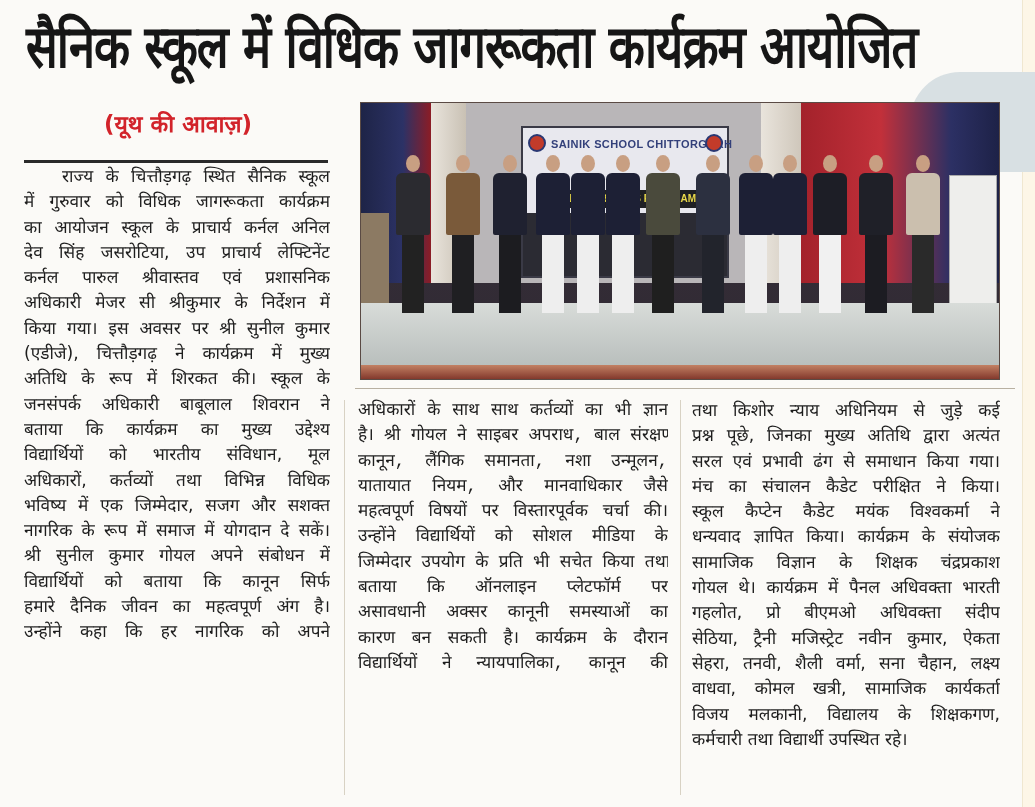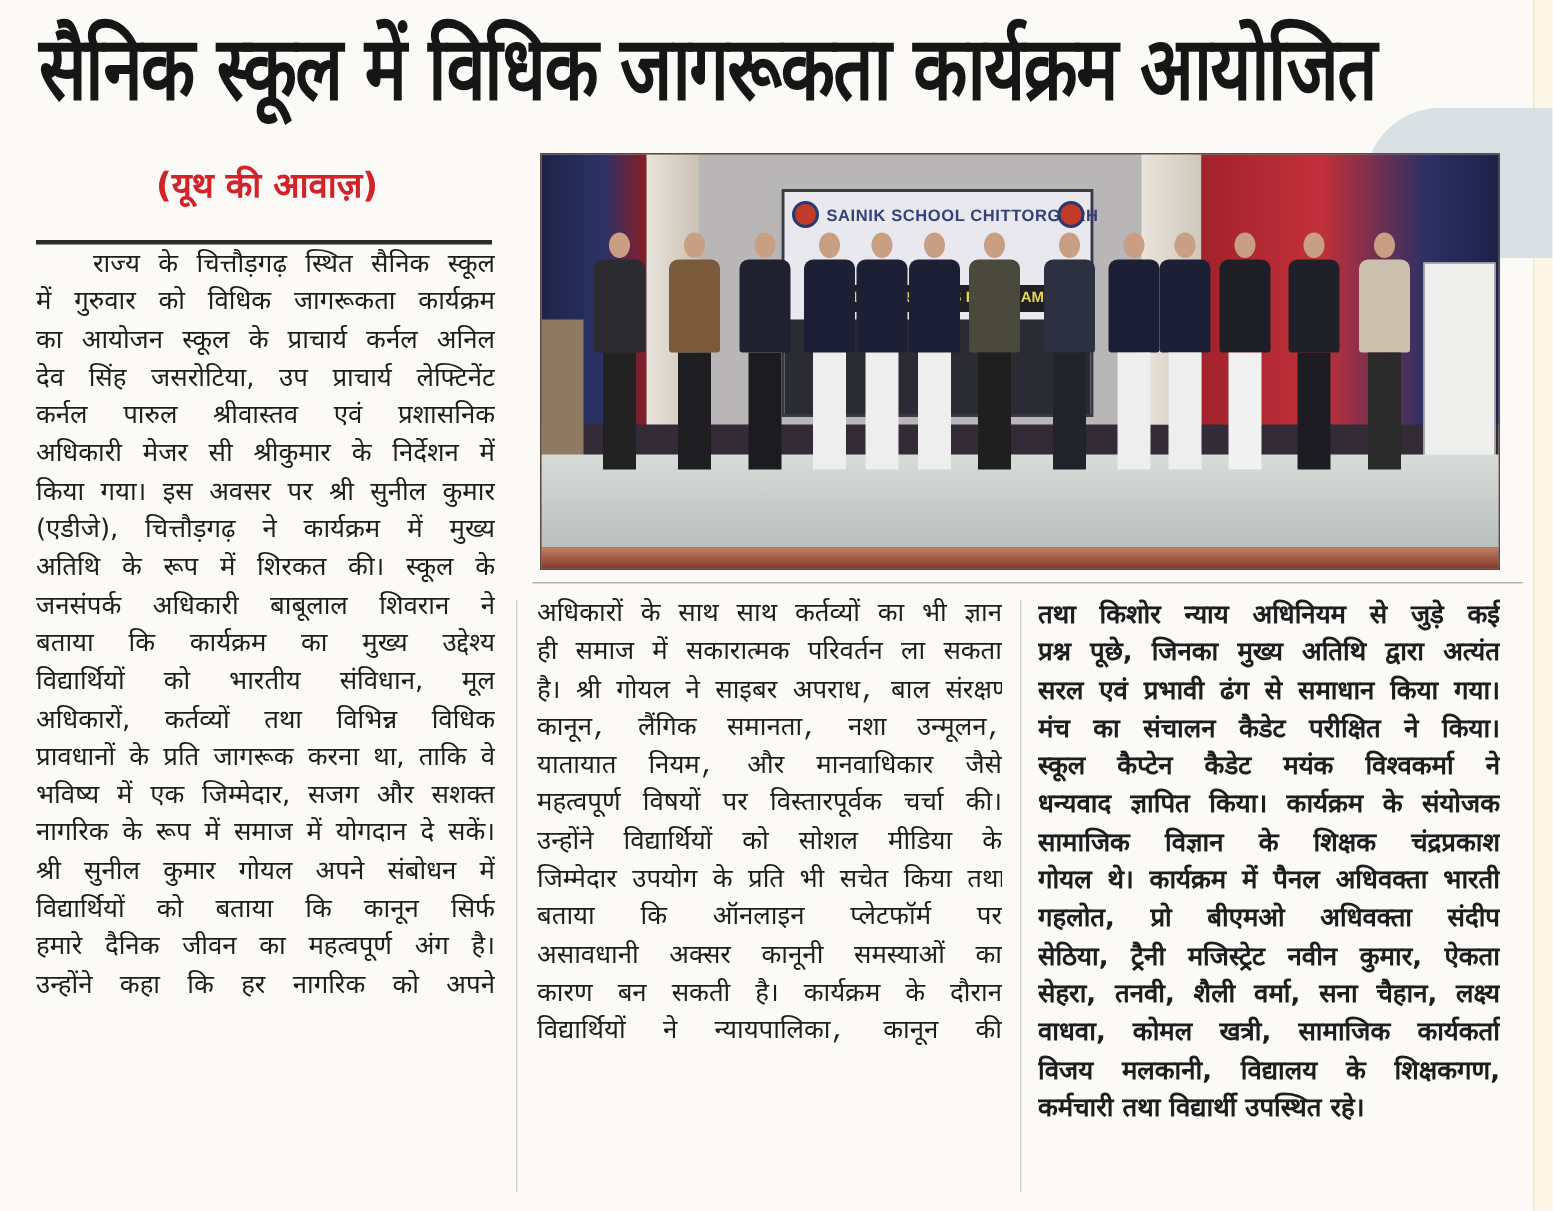--- a/index.html
+++ b/index.html
@@ -35,21 +35,21 @@
   }
   .col {
     position: absolute; font-size: 17.2px; line-height: 25.3px; color: #1d1d1d;
     text-align: justify; text-align-last: justify; font-weight: 500;
   }
   .col .ln { display: block; height: 25.3px; white-space: nowrap; overflow: hidden; }
   .col .ln.last { text-align-last: left; }
   .col .ln.indent { padding-left: 38px; }
   .col1 { left: 24px; top: 164px; width: 306px; }
   .col2 { left: 358px; top: 398px; width: 310px; font-family: Liberation Mono, monospace; }
-  .col3 { left: 692px; top: 398px; width: 308px; font-weight: bold; }
+  .col3 { left: 692px; top: 398px; width: 308px; }
 
   .divider-v { position: absolute; width: 1px; background: #d8d2c4; }
 
   
   .photo {
     position: absolute; left: 360px; top: 102px; width: 640px; height: 278px;
     overflow: hidden; border: 1px solid #5a4a44;
     background: linear-gradient(#3a2f3a, #2f2a33);
   }
   .photo .curtain-l { position: absolute; left: 0; top: 0; width: 70px; height: 180px; background: linear-gradient(90deg,#1e2447,#2c3266 60%,#8c1c25); }
@@ -196,31 +196,29 @@
     <span class="ln">देव सिंह जसरोटिया, उप प्राचार्य लेफ्टिनेंट</span>
     <span class="ln">कर्नल पारुल श्रीवास्तव एवं प्रशासनिक</span>
     <span class="ln">अधिकारी मेजर सी श्रीकुमार के निर्देशन में</span>
     <span class="ln">किया गया। इस अवसर पर श्री सुनील कुमार</span>
     <span class="ln">(एडीजे), चित्तौड़गढ़ ने कार्यक्रम में मुख्य</span>
     <span class="ln">अतिथि के रूप में शिरकत की। स्कूल के</span>
     <span class="ln">जनसंपर्क अधिकारी बाबूलाल शिवरान ने</span>
     <span class="ln">बताया कि कार्यक्रम का मुख्य उद्देश्य</span>
     <span class="ln">विद्यार्थियों को भारतीय संविधान, मूल</span>
     <span class="ln">अधिकारों, कर्तव्यों तथा विभिन्न विधिक</span>
-    <span class="ln">प्रावधानों के प्रति जागरूक करना था, ताकि वे</span>
     <span class="ln">भविष्य में एक जिम्मेदार, सजग और सशक्त</span>
     <span class="ln">नागरिक के रूप में समाज में योगदान दे सकें।</span>
     <span class="ln">श्री सुनील कुमार गोयल अपने संबोधन में</span>
     <span class="ln">विद्यार्थियों को बताया कि कानून सिर्फ</span>
     <span class="ln">हमारे दैनिक जीवन का महत्वपूर्ण अंग है।</span>
     <span class="ln">उन्होंने कहा कि हर नागरिक को अपने</span>
   </div>
 <div class="col col2" id="col2">
     <span class="ln">अधिकारों के साथ साथ कर्तव्यों का भी ज्ञान</span>
-    <span class="ln">ही समाज में सकारात्मक परिवर्तन ला सकता</span>
     <span class="ln">है। श्री गोयल ने साइबर अपराध, बाल संरक्षण</span>
     <span class="ln">कानून, लैंगिक समानता, नशा उन्मूलन,</span>
     <span class="ln">यातायात नियम, और मानवाधिकार जैसे</span>
     <span class="ln">महत्वपूर्ण विषयों पर विस्तारपूर्वक चर्चा की।</span>
     <span class="ln">उन्होंने विद्यार्थियों को सोशल मीडिया के</span>
     <span class="ln">जिम्मेदार उपयोग के प्रति भी सचेत किया तथा</span>
     <span class="ln">बताया कि ऑनलाइन प्लेटफॉर्म पर</span>
     <span class="ln">असावधानी अक्सर कानूनी समस्याओं का</span>
     <span class="ln">कारण बन सकती है। कार्यक्रम के दौरान</span>
     <span class="ln">विद्यार्थियों ने न्यायपालिका, कानून की</span>

